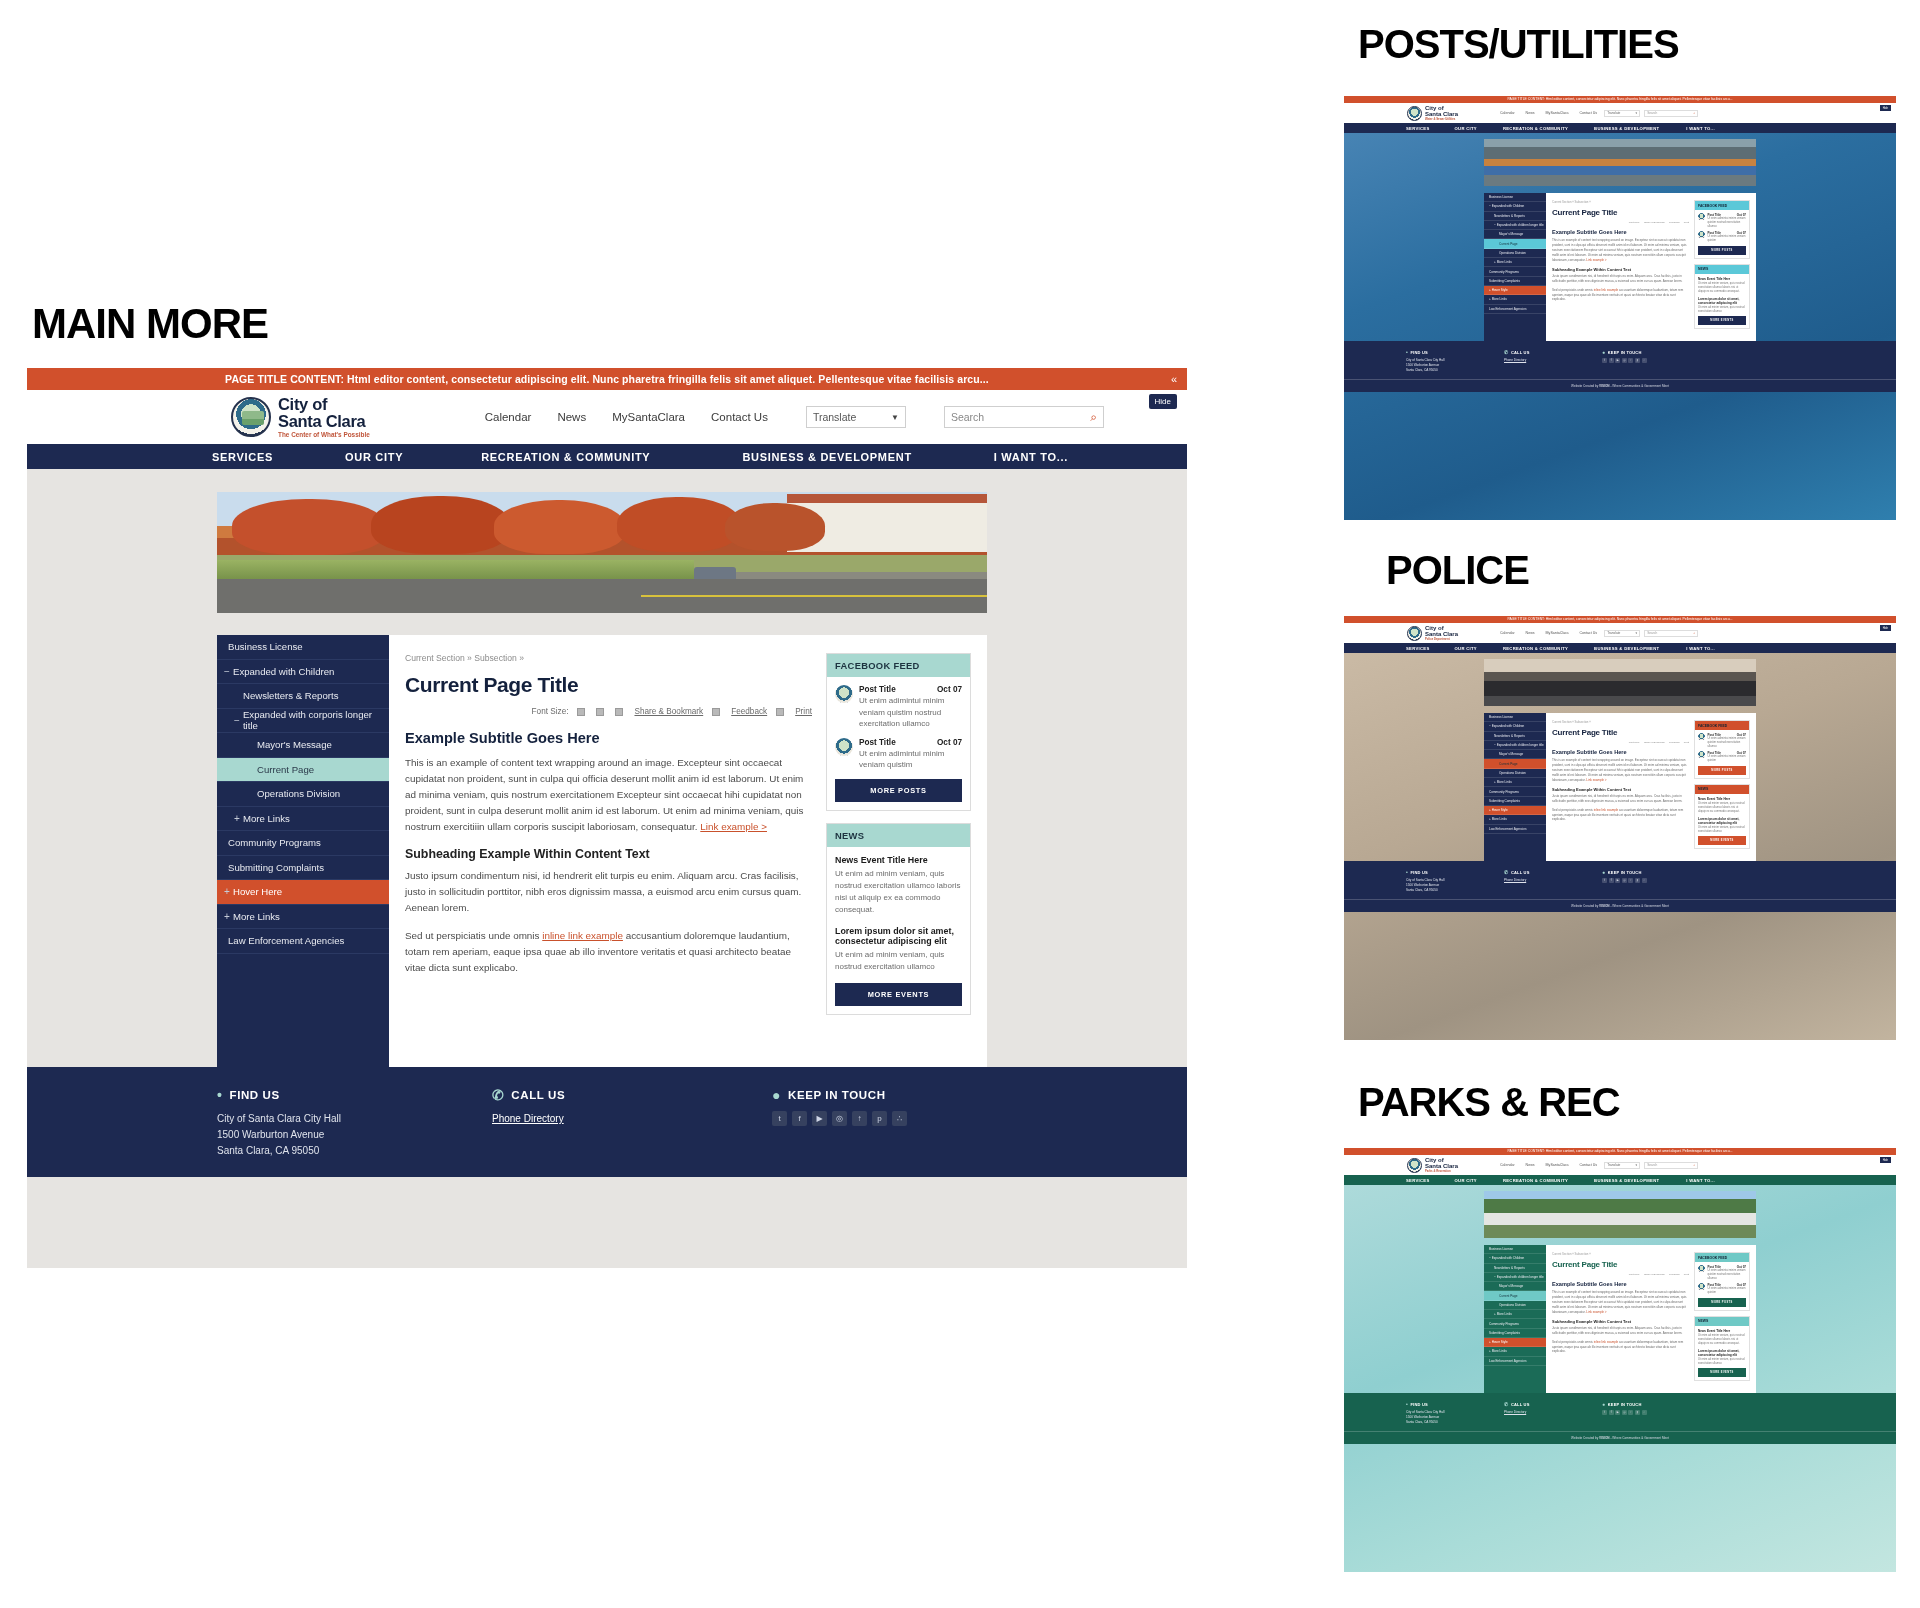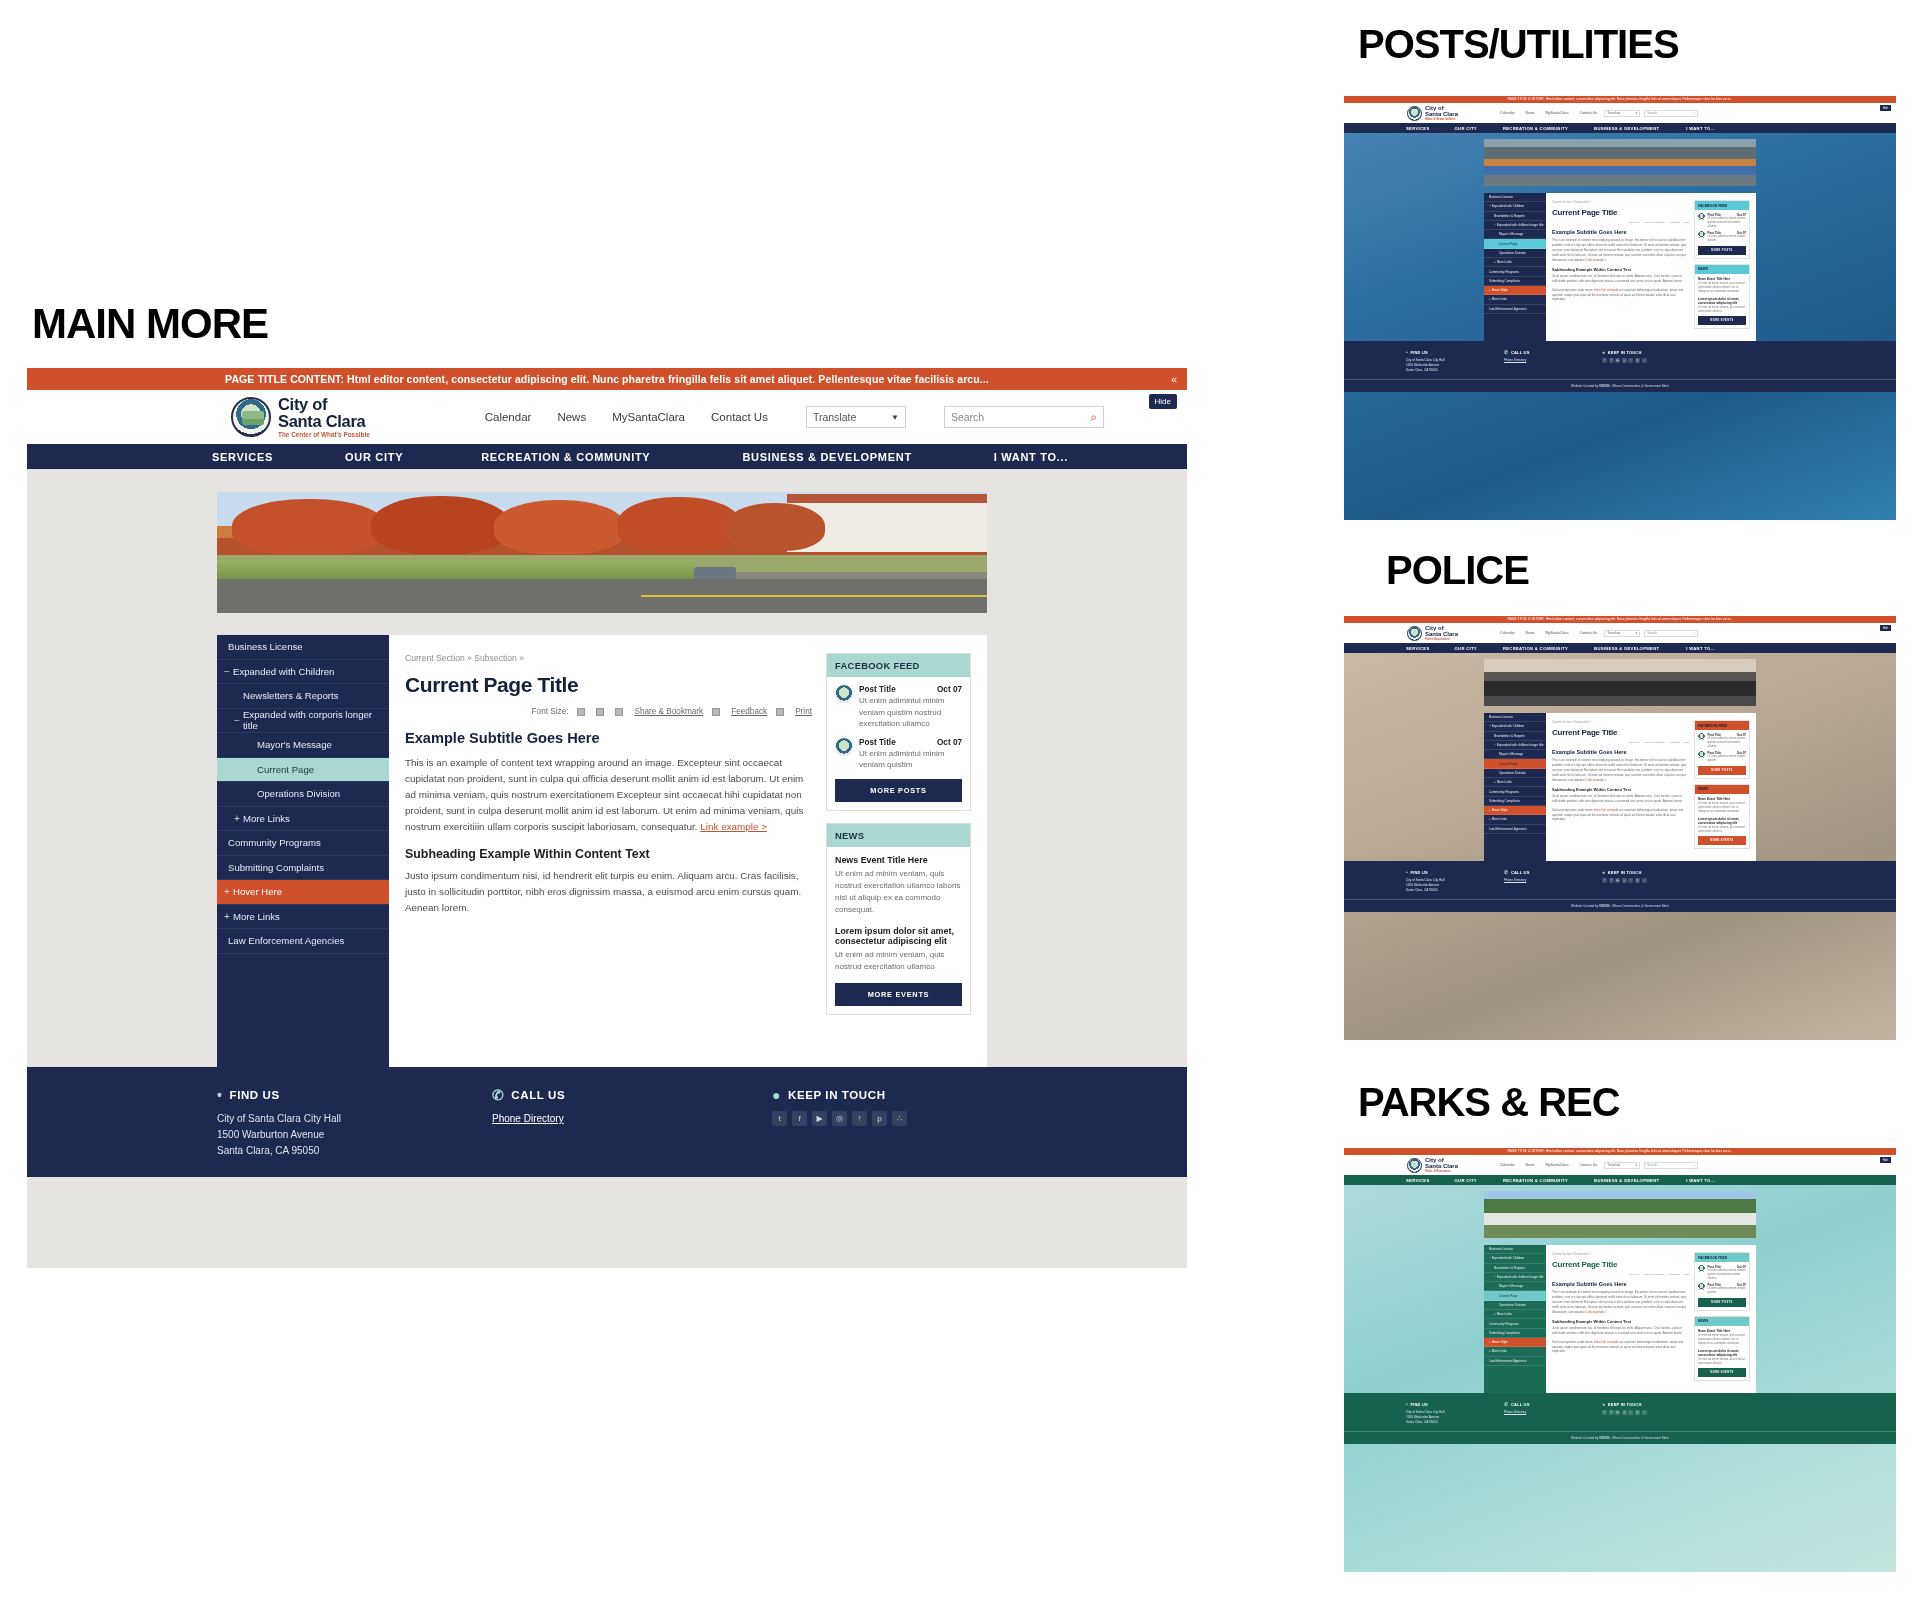--- a/index.html
+++ b/index.html
@@ -319,20 +319,21 @@
               <u>Share &amp; Bookmark</u>
             <span class="sq"></span>
               <u>Feedback</u>
             <span class="sq"></span>
               <u>Print</u>
           </div>
           <h2 class="subt">Example Subtitle Goes Here</h2>
           <p class="para"><span>This is an example of content text wrapping around an image. Excepteur  sint occaecat cupidatat non proident,  sunt in culpa qui officia deserunt mollit  anim id est laborum.  Ut enim ad minima  veniam, quis nostrum exercitationem Excepteur  sint occaecat hihi cupidatat non proident,  sunt in culpa deserunt mollit  anim id est laborum.  Ut enim ad minima  veniam, quis nostrum exercitiiin ullam corporis suscipit laboriosam, consequatur. </span><a>Link example &gt;</a></p>
           <h3 class="subh">Subheading Example Within Content Text</h3>
           <p class="para">Justo ipsum condimentum nisi, id hendrerit elit turpis eu enim. Aliquam arcu. Cras facilisis, justo in sollicitudin porttitor, nibh eros dignissim massa, a euismod arcu enim cursus quam. Aenean lorem.</p>
+          <p class="para"><span>Sed ut perspiciatis unde omnis </span><a>inline link example</a><span> accusantium doloremque laudantium, totam rem aperiam, eaque ipsa quae ab illo inventore veritatis et quasi architecto beatae vitae dicta sunt explicabo.</span></p>
         </div>
 
         <aside class="colR">
           <div class="widget">
             <div class="wtitle">FACEBOOK FEED</div>
             <div class="wbody" id="fbbody">
                 <div class="fbrow">
                   <div class="fbav"></div>
                   <div style="flex:1">
                     <div class="fbmeta">

